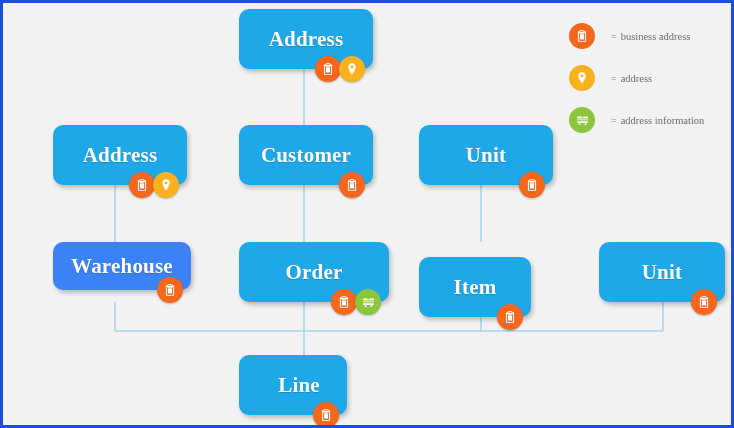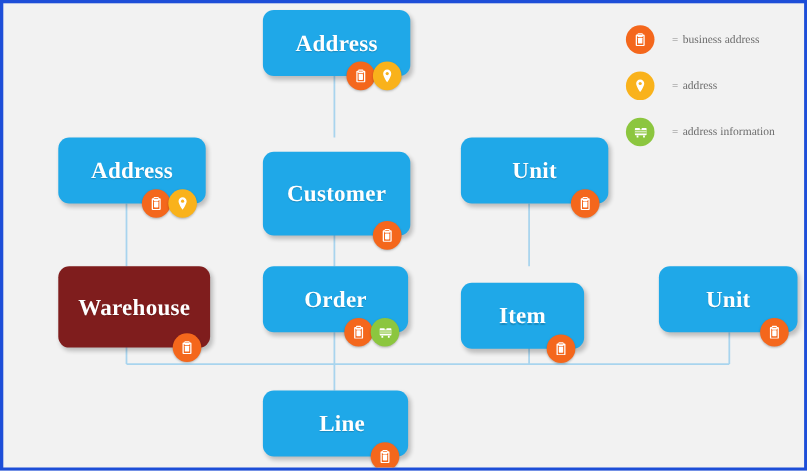--- a/index.html
+++ b/index.html
@@ -145,21 +145,21 @@
             </svg>
           </span>
           <span class="badge badge-address">
             <svg width="14" height="14" viewBox="0 0 24 24" aria-hidden="true">
               <path fill="#ffffff" d="M12 2.2c-3.5 0-6.3 2.8-6.3 6.3 0 4.7 6.3 13.3 6.3 13.3s6.3-8.6 6.3-13.3c0-3.5-2.8-6.3-6.3-6.3z"></path>
               <circle cx="12" cy="8.4" r="2.5" fill="#f9b21b"></circle>
             </svg>
           </span>
         </div>
       </div>
-      <div class="node" style="left: 236px; top: 122px; width: 134px; height: 76px; background: rgb(31, 168, 232); margin-top: 13px;">
+      <div class="node" style="left: 236px; top: 122px; width: 134px; height: 60px; background: rgb(31, 168, 232);">
         <span class="node-label" style="color: rgb(255, 255, 255);">Customer</span>
         <div class="badges">
           <span class="badge badge-business">
             <svg width="14" height="14" viewBox="0 0 24 24" aria-hidden="true">
               <path fill="#ffffff" d="M9 2h6a1 1 0 0 1 1 1v1h1.5A1.5 1.5 0 0 1 19 5.5v15A1.5 1.5 0 0 1 17.5 22h-11A1.5 1.5 0 0 1 5 20.5v-15A1.5 1.5 0 0 1 6.5 4H8V3a1 1 0 0 1 1-1zm0 2v1h6V4H9zM7 6.5v14h10v-14h-1v.5a1 1 0 0 1-1 1H9a1 1 0 0 1-1-1V6.5H7z"></path>
               <rect x="8.6" y="9" width="6.8" height="9.2" rx="1" fill="#ffffff"></rect>
             </svg>
           </span>
         </div>
       </div>
@@ -167,32 +167,32 @@
         <span class="node-label" style="color: rgb(255, 255, 255);">Unit</span>
         <div class="badges">
           <span class="badge badge-business">
             <svg width="14" height="14" viewBox="0 0 24 24" aria-hidden="true">
               <path fill="#ffffff" d="M9 2h6a1 1 0 0 1 1 1v1h1.5A1.5 1.5 0 0 1 19 5.5v15A1.5 1.5 0 0 1 17.5 22h-11A1.5 1.5 0 0 1 5 20.5v-15A1.5 1.5 0 0 1 6.5 4H8V3a1 1 0 0 1 1-1zm0 2v1h6V4H9zM7 6.5v14h10v-14h-1v.5a1 1 0 0 1-1 1H9a1 1 0 0 1-1-1V6.5H7z"></path>
               <rect x="8.6" y="9" width="6.8" height="9.2" rx="1" fill="#ffffff"></rect>
             </svg>
           </span>
         </div>
       </div>
-      <div class="node" style="left: 50px; top: 239px; width: 138px; height: 74px; background: #7f1d1d; justify-content: center;">
+      <div class="node" style="left: 50px; top: 239px; width: 138px; height: 48px; background: #3b82f6; justify-content: center;">
         <span class="node-label" style="color: rgb(255, 255, 255);">Warehouse</span>
         <div class="badges">
           <span class="badge badge-business">
             <svg width="14" height="14" viewBox="0 0 24 24" aria-hidden="true">
               <path fill="#ffffff" d="M9 2h6a1 1 0 0 1 1 1v1h1.5A1.5 1.5 0 0 1 19 5.5v15A1.5 1.5 0 0 1 17.5 22h-11A1.5 1.5 0 0 1 5 20.5v-15A1.5 1.5 0 0 1 6.5 4H8V3a1 1 0 0 1 1-1zm0 2v1h6V4H9zM7 6.5v14h10v-14h-1v.5a1 1 0 0 1-1 1H9a1 1 0 0 1-1-1V6.5H7z"></path>
               <rect x="8.6" y="9" width="6.8" height="9.2" rx="1" fill="#ffffff"></rect>
             </svg>
           </span>
         </div>
       </div>
-      <div class="node" style="left: 236px; top: 239px; width: 132px; height: 60px; background: rgb(31, 168, 232);">
+      <div class="node" style="left: 236px; top: 239px; width: 150px; height: 60px; background: rgb(31, 168, 232);">
         <span class="node-label" style="color: rgb(255, 255, 255);">Order</span>
         <div class="badges">
           <span class="badge badge-business">
             <svg width="14" height="14" viewBox="0 0 24 24" aria-hidden="true">
               <path fill="#ffffff" d="M9 2h6a1 1 0 0 1 1 1v1h1.5A1.5 1.5 0 0 1 19 5.5v15A1.5 1.5 0 0 1 17.5 22h-11A1.5 1.5 0 0 1 5 20.5v-15A1.5 1.5 0 0 1 6.5 4H8V3a1 1 0 0 1 1-1zm0 2v1h6V4H9zM7 6.5v14h10v-14h-1v.5a1 1 0 0 1-1 1H9a1 1 0 0 1-1-1V6.5H7z"></path>
               <rect x="8.6" y="9" width="6.8" height="9.2" rx="1" fill="#ffffff"></rect>
             </svg>
           </span>
           <span class="badge badge-package">
             <svg width="15" height="15" viewBox="0 0 24 24" aria-hidden="true">
@@ -220,21 +220,21 @@
         <span class="node-label" style="color: rgb(255, 255, 255);">Unit</span>
         <div class="badges">
           <span class="badge badge-business">
             <svg width="14" height="14" viewBox="0 0 24 24" aria-hidden="true">
               <path fill="#ffffff" d="M9 2h6a1 1 0 0 1 1 1v1h1.5A1.5 1.5 0 0 1 19 5.5v15A1.5 1.5 0 0 1 17.5 22h-11A1.5 1.5 0 0 1 5 20.5v-15A1.5 1.5 0 0 1 6.5 4H8V3a1 1 0 0 1 1-1zm0 2v1h6V4H9zM7 6.5v14h10v-14h-1v.5a1 1 0 0 1-1 1H9a1 1 0 0 1-1-1V6.5H7z"></path>
               <rect x="8.6" y="9" width="6.8" height="9.2" rx="1" fill="#ffffff"></rect>
             </svg>
           </span>
         </div>
       </div>
-      <div class="node" style="left: 236px; top: 352px; width: 132px; height: 60px; background: rgb(31, 168, 232); padding-left: 12px;">
+      <div class="node" style="left: 236px; top: 352px; width: 108px; height: 60px; background: rgb(31, 168, 232); padding-left: 12px;">
         <span class="node-label" style="color: rgb(255, 255, 255);">Line</span>
         <div class="badges">
           <span class="badge badge-business">
             <svg width="14" height="14" viewBox="0 0 24 24" aria-hidden="true">
               <path fill="#ffffff" d="M9 2h6a1 1 0 0 1 1 1v1h1.5A1.5 1.5 0 0 1 19 5.5v15A1.5 1.5 0 0 1 17.5 22h-11A1.5 1.5 0 0 1 5 20.5v-15A1.5 1.5 0 0 1 6.5 4H8V3a1 1 0 0 1 1-1zm0 2v1h6V4H9zM7 6.5v14h10v-14h-1v.5a1 1 0 0 1-1 1H9a1 1 0 0 1-1-1V6.5H7z"></path>
               <rect x="8.6" y="9" width="6.8" height="9.2" rx="1" fill="#ffffff"></rect>
             </svg>
           </span>
         </div>
       </div>

